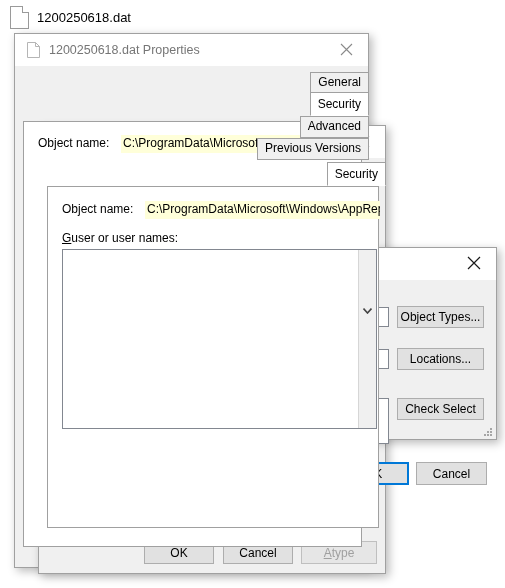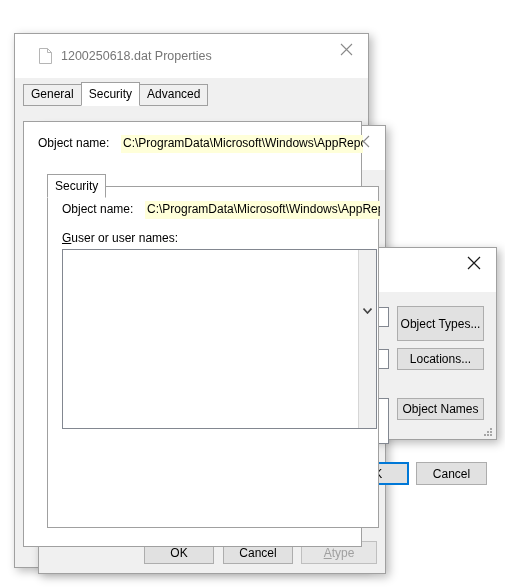--- a/index.html
+++ b/index.html
@@ -32,43 +32,44 @@
   .desktop-file-label { font-size: 13px; color: #000; }
 
   
   .dialog {
     position: absolute;
     background: #f0f0f0;
     border: 1px solid #a0a0a0;
     box-shadow: 3px 3px 9px rgba(0,0,0,0.28);
   }
   .titlebar {
-    height: 44px; background: #ffffff;
+    height: 32px; background: #ffffff;
     display: flex; align-items: center;
-    padding: 0 0 0 24px;
+    padding: 0 0 0 12px;
     position: relative;
   }
   .titlebar .tb-icon { margin-right: 9px; display: flex; align-items: center; }
   .titlebar .tb-title {
     font-size: 12.5px; color: #767676; white-space: nowrap;
   }
   .titlebar .tb-title.active { color: #000000; }
   .close-btn {
     position: absolute; right: 0; top: 0;
     width: 44px; height: 30px;
     display: flex; align-items: center; justify-content: center;
   }
   .close-btn svg { display:block; }
 
   
   .tabstrip {
     position: relative; height: 22px;
     margin: 6px 0 8px 8px;
     display: flex; align-items: flex-end;
     z-index: 2;
+    flex-direction: column;
   }
   .tab {
     font-size: 12px; color: #000;
     padding: 2px 7px 3px 7px;
     border: 1px solid #a0a0a0;
     background: #f0f0f0;
     margin-right: -1px;
     line-height: 15px;
     position: relative;
   }
@@ -157,20 +158,24 @@
   }
   .resize-grip i {
     position: absolute; width: 2px; height: 2px; background: #a6a6a6;
   }
 </style>
 </head>
 <body>
 
 <div id="root">
 
+  <div class="desktop-file">
+    <div class="file-icon"></div>
+    <div class="desktop-file-label">1200250618.dat</div>
+  </div>
 
   <div class="dialog" style="left:14px; top:33px; width:353px; height:533px;">
 
     <div class="titlebar">
       <span class="tb-icon">
         <svg width="13" height="16" viewBox="0 0 13 16">
           <path d="M0.5 0.5 H8.5 L12.5 4.5 V15.5 H0.5 Z" fill="#fff" stroke="#b5b5b5"></path>
           <path d="M8.5 0.5 V4.5 H12.5" fill="none" stroke="#b5b5b5"></path>
         </svg>
       </span>
@@ -179,20 +184,21 @@
         <svg width="13" height="13" viewBox="0 0 13 13">
           <path d="M1 1 L12 12 M12 1 L1 12" stroke="#8a8a8a" stroke-width="1.1" fill="none"></path>
         </svg>
       </span>
     </div>
 
     <div class="tabstrip">
       <div class="tab">General</div>
       <div class="tab selected">Security</div>
       <div class="tab">Advanced</div>
+      <div class="tab">Previous Versions</div>
     </div>
 
     <div class="tabpage" style="left:8px; top:87px; width:337px; height:424px;">
       <div class="lbl" style="position:absolute; left:14px; top:14px;">Object name:</div>
       <div class="objname-box" style="position:absolute; left:97px; top:13px; width:238px; height:16px;">C:\ProgramData\Microsoft\Windows\AppReposito</div>
     </div>
   </div>
 
   <div class="dialog" style="left:38px; top:125px; width:346px; height:447px;">
 
@@ -247,30 +253,30 @@
       <span class="tb-title active" style="margin-left:3px;">Select Users or Groups</span>
       <span class="close-btn">
         <svg width="14" height="14" viewBox="0 0 14 14">
           <path d="M1 1 L13 13 M13 1 L1 13" stroke="#1a1a1a" stroke-width="1.2" fill="none"></path>
         </svg>
       </span>
     </div>
 
     <div class="lbl" style="position:absolute; left:13px; top:42px;">Select this object type:</div>
     <div class="tbox sunken" style="position:absolute; left:13px; top:59px; width:337px; height:20px;">Users, Groups, or Built-in security principals</div>
-    <div class="btn" style="position:absolute; left:358px; top:58px; width:87px; height:35px;">Object Types...</div>
+    <div class="btn" style="position:absolute; left:358px; top:58px; width:87px; height:22px;">Object Types...</div>
 
     <div class="lbl" style="position:absolute; left:13px; top:84px;">From this location:</div>
     <div class="tbox sunken" style="position:absolute; left:13px; top:101px; width:337px; height:20px;">A2ML17938-GML-T</div>
     <div class="btn" style="position:absolute; left:358px; top:100px; width:87px; height:22px;">Locations...</div>
 
     <div class="lbl" style="position:absolute; left:13px; top:133px;"><u>E</u><span>nter the object names to select (</span><span class="link">examples</span><span>):</span></div>
 
     <div class="tbox sunken" style="position:absolute; left:13px; top:150px; width:337px; height:46px;"><span class="resolved">A2ML17938-GML-T\User1</span><span class="caret"></span></div>
-    <div class="btn" style="position:absolute; left:358px; top:150px; width:87px; height:22px;">Object Names</div>
+    <div class="btn" style="position:absolute; left:358px; top:150px; width:87px; height:22px;">Check Select</div>
 
     <div class="btn" style="position:absolute; left:13px; top:214px; width:87px; height:23px;">Advanced...</div>
     <div class="btn default" style="position:absolute; left:299px; top:214px; width:71px; height:23px;">OK</div>
     <div class="btn" style="position:absolute; left:377px; top:214px; width:71px; height:23px;">Cancel</div>
 
     <div class="resize-grip">
       <i style="left:7px; top:7px;"></i>
         <i style="left:4px; top:7px;"></i>
       <i style="left:7px; top:4px;"></i>
         <i style="left:1px; top:7px;"></i>

